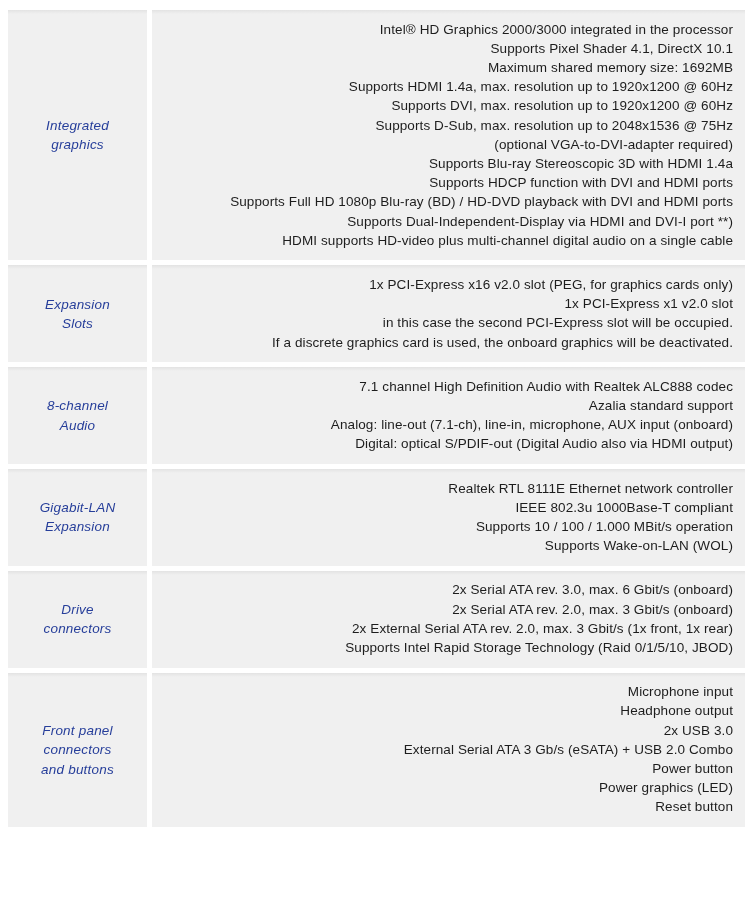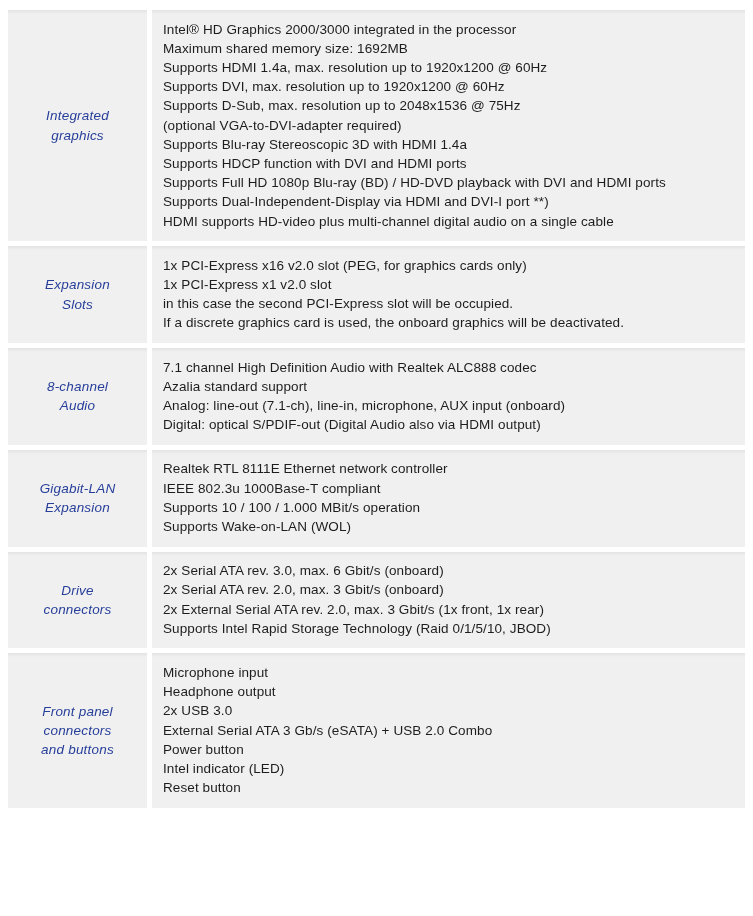--- a/index.html
+++ b/index.html
@@ -55,34 +55,36 @@
     flex: 1 1 auto;
     background-color: var(--val-bg, #f0f0f0);
     padding: 9.5px 12px 10.5px 11px;
     color: var(--text-color, #1d1d1d);
     font-size: 13.5px;
     line-height: 19.2px;
     letter-spacing: 0.1px;
   }
   .spec-line, .cat-line {
     white-space: nowrap;
+    text-align: right;
   }
 </style>
 </head>
 <body style="background: rgb(255, 255, 255);">
 
 <div id="spec-table">
   <div class="row">
     <div class="cell cat-cell">
         <div class="cat-line">Integrated</div>
         <div class="cat-line">graphics</div>
       </div>
     <div class="col-gap"></div>
     <div class="cell val-cell">
         <div class="spec-line">Intel® HD Graphics 2000/3000 integrated in the processor</div>
+        <div class="spec-line">Supports Pixel Shader 4.1, DirectX 10.1</div>
         <div class="spec-line">Maximum shared memory size: 1692MB</div>
         <div class="spec-line">Supports HDMI 1.4a, max. resolution up to 1920x1200 @ 60Hz</div>
         <div class="spec-line">Supports DVI, max. resolution up to 1920x1200 @ 60Hz</div>
         <div class="spec-line">Supports D-Sub, max. resolution up to 2048x1536 @ 75Hz</div>
         <div class="spec-line">(optional VGA-to-DVI-adapter required)</div>
         <div class="spec-line">Supports Blu-ray Stereoscopic 3D with HDMI 1.4a</div>
         <div class="spec-line">Supports HDCP function with DVI and HDMI ports</div>
         <div class="spec-line">Supports Full HD 1080p Blu-ray (BD) / HD-DVD playback with DVI and HDMI ports</div>
         <div class="spec-line">Supports Dual-Independent-Display via HDMI and DVI-I port **)</div>
         <div class="spec-line">HDMI supports HD-video plus multi-channel digital audio on a single cable</div>
@@ -151,17 +153,17 @@
         <div class="cat-line">connectors</div>
         <div class="cat-line">and buttons</div>
       </div>
     <div class="col-gap"></div>
     <div class="cell val-cell">
         <div class="spec-line">Microphone input</div>
         <div class="spec-line">Headphone output</div>
         <div class="spec-line">2x USB 3.0</div>
         <div class="spec-line">External Serial ATA 3 Gb/s (eSATA) + USB 2.0 Combo</div>
         <div class="spec-line">Power button</div>
-        <div class="spec-line">Intel indicator (LED)</div>
+        <div class="spec-line">Power graphics (LED)</div>
         <div class="spec-line">Reset button</div>
       </div>
   </div>
 </div>
 
 </body></html>

